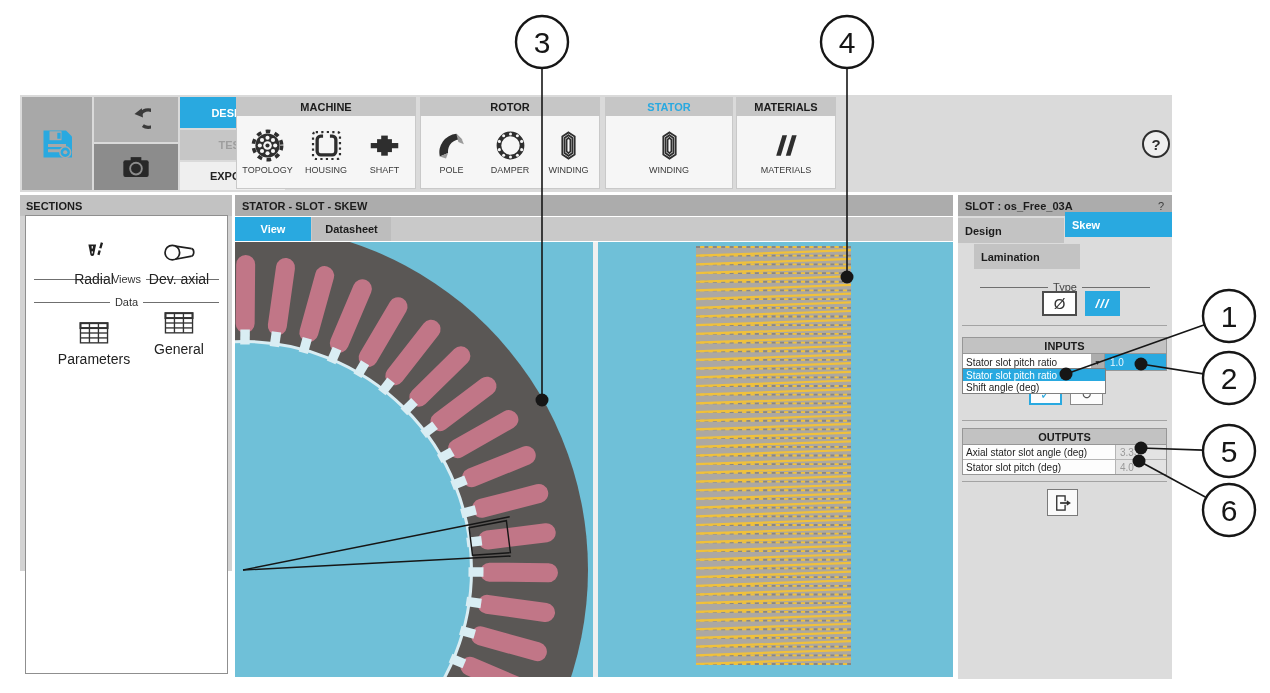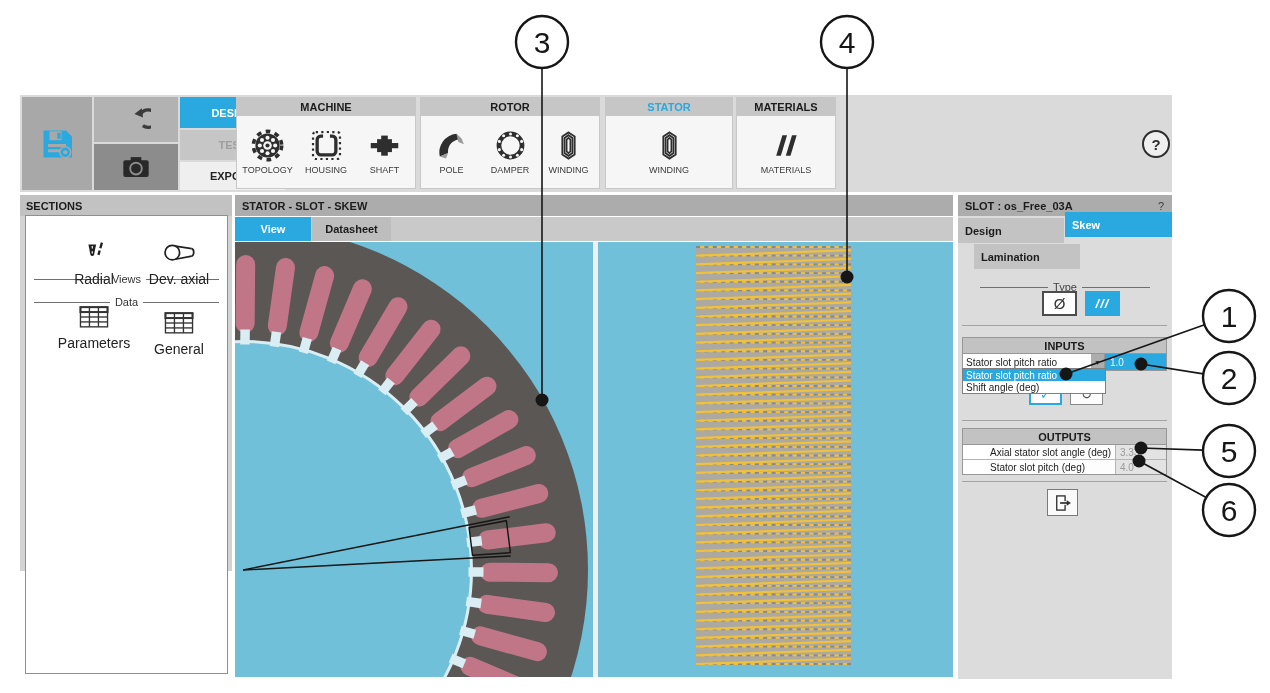--- a/index.html
+++ b/index.html
@@ -58,21 +58,21 @@
   #inputs-select{width:141px;display:flex;align-items:center;border-right:1px solid #979797;cursor:pointer;background:#fff;}
   #inputs-select .sel-text{flex:1;font-size:10px;padding-left:3px;white-space:nowrap;overflow:hidden;}
   #sel-arrow{width:13px;height:100%;background:#adadad;display:flex;align-items:center;justify-content:center;font-size:7px;color:#3a3a3a;}
   #inputs-value{flex:1;background:#29a9e0;color:#eaf7fe;font-size:10px;display:flex;align-items:center;padding-left:5px;}
   #dropdown-list{position:absolute;left:4px;top:173px;width:142px;background:#fff;border:1px solid #808080;z-index:6;}
   .dd-option{height:12px;font-size:10px;display:flex;align-items:center;padding-left:3px;cursor:pointer;}
   .dd-option.sel{background:#29a9e0;color:#fff;}
   .small-btn{position:absolute;top:188px;width:33px;height:22px;background:#fdfdfd;display:flex;align-items:center;justify-content:center;z-index:1;box-sizing:border-box;}
   #ok-btn{left:71px;border:2px solid #29a9e0;color:#29a9e0;font-size:13px;}
   #reset-btn{left:112px;border:1px solid #8a8a8a;color:#555;font-size:13px;}
-  .out-row{display:flex;height:14px;border-top:1px solid #b5b5b5;padding-left:24px;}
+  .out-row{display:flex;height:14px;border-top:1px solid #b5b5b5;}
   .out-row .olabel{flex:1;font-size:10px;display:flex;align-items:center;padding-left:3px;background:#fdfdfd;}
   .out-row .ovalue{width:46px;font-size:10px;display:flex;align-items:center;padding-left:4px;background:#e3e3e3;color:#9a9a9a;border-left:1px solid #b5b5b5;}
   #export-section-btn{position:absolute;left:89px;top:294px;width:31px;height:27px;background:#fafafa;border:1px solid #7a7a7a;display:flex;align-items:center;justify-content:center;cursor:pointer;box-sizing:border-box;}
   #callout-svg{left:0;top:0;pointer-events:none;z-index:50;}
   svg{display:block;}
 </style>
 </head>
 <body>
 
 <div id="stage">
@@ -272,21 +272,21 @@
                 <line x1="11" y1="17" x2="24.5" y2="14.4"></line>
                 <path d="M24.5 8.2 a2.2 3.2 0 0 1 0 6.2"></path>
               </g>
             </svg>
           </span>
         <span class="lbl">Dev. axial</span>
       </div>
       <div class="divider" style="top:80px;">
           <span>Data</span>
         </div>
-      <div class="side-item" style="left:33px;top:88px;">
+      <div class="side-item" style="left:33px;top:104px;">
         <span>
             <svg width="32" height="26" viewBox="0 0 26 20">
               <g fill="none" stroke="#333" stroke-width="1.1">
                 <rect x="2" y="2" width="22" height="16"></rect>
                 <line x1="2" y1="6" x2="24" y2="6"></line>
                 <line x1="2" y1="10" x2="24" y2="10"></line>
                 <line x1="2" y1="14" x2="24" y2="14"></line>
                 <line x1="9.3" y1="2" x2="9.3" y2="18"></line>
                 <line x1="16.6" y1="2" x2="16.6" y2="18"></line>
               </g>

